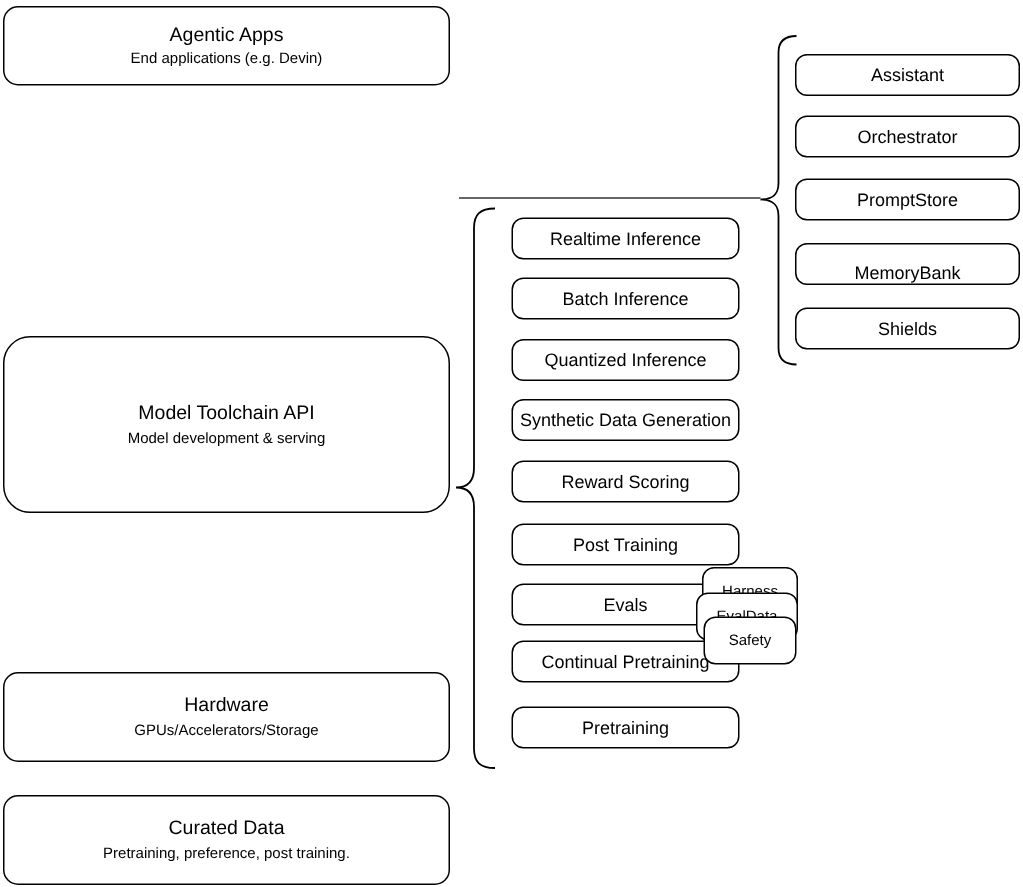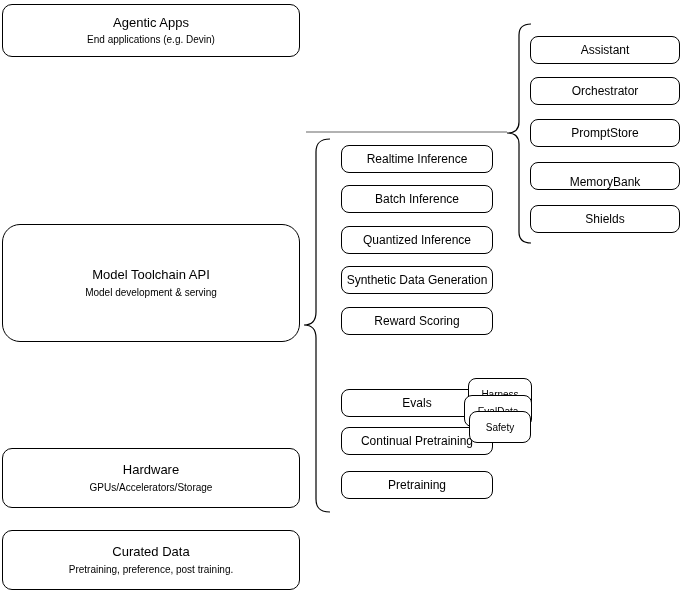--- a/index.html
+++ b/index.html
@@ -75,20 +75,23 @@
   </div>
   <div class="mid-box" style="top:226px;">
     <span>Quantized Inference</span>
   </div>
   <div class="mid-box" style="top:266px;">
     <span>Synthetic Data Generation</span>
   </div>
   <div class="mid-box" style="top:307px;">
     <span>Reward Scoring</span>
   </div>
+  <div class="mid-box" style="top:349px;">
+    <span>Post Training</span>
+  </div>
   <div class="mid-box" style="top:389px;">
     <span>Evals</span>
   </div>
   <div class="mid-box" style="top:427px;">
     <span>Continual Pretraining</span>
   </div>
   <div class="mid-box" style="top:471px;">
     <span>Pretraining</span>
   </div>
 

